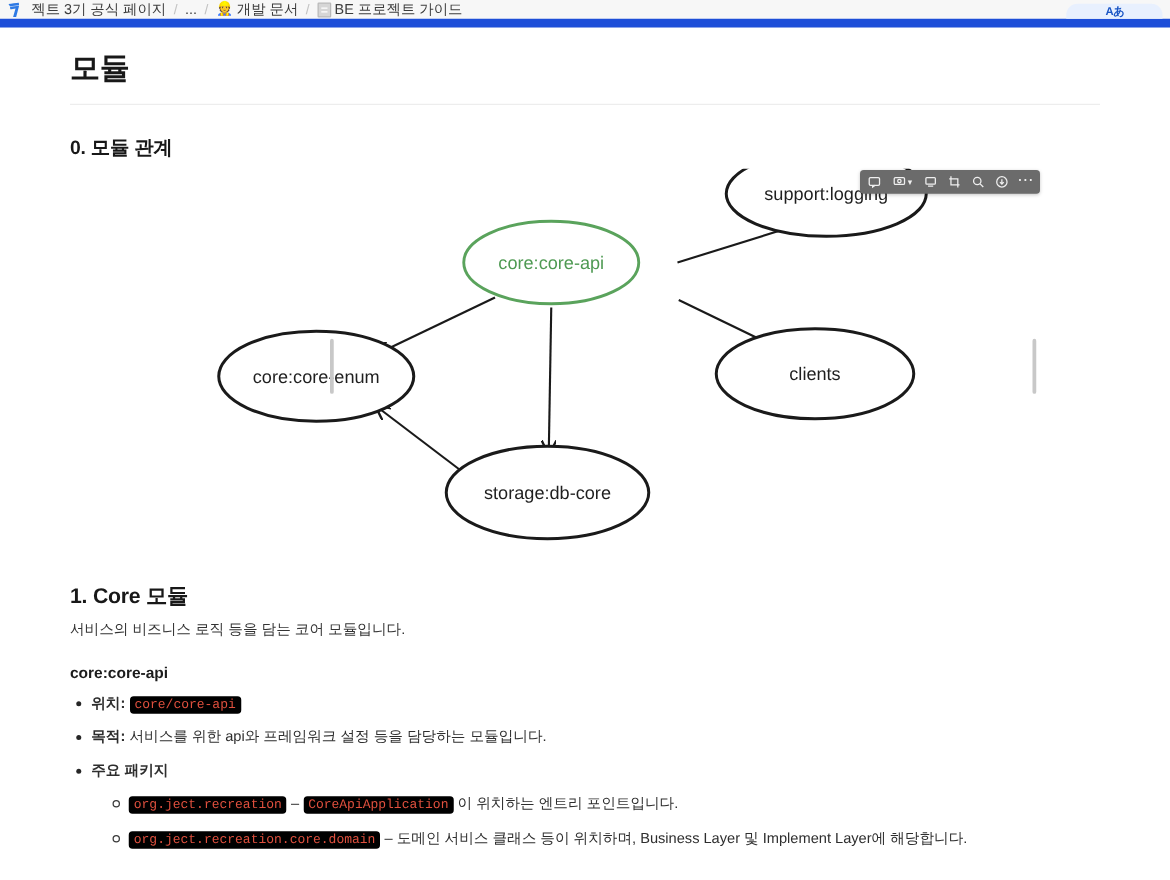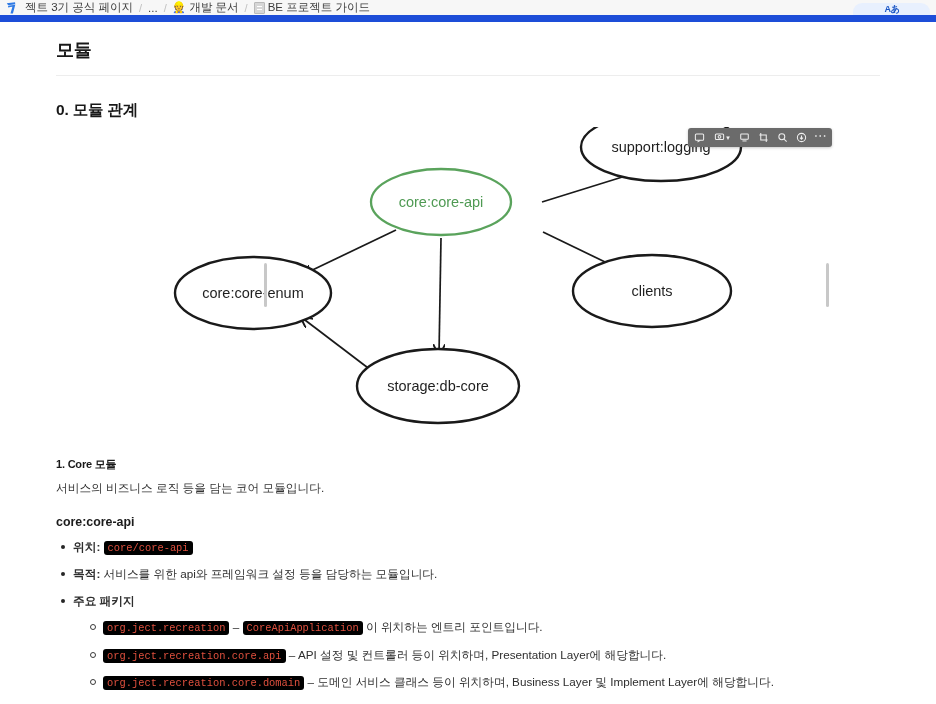--- a/index.html
+++ b/index.html
@@ -94,21 +94,21 @@
     cursor: pointer;
   }
 
   
   .page {
     padding: 0 56px;
     position: relative;
     height: 682px;
   }
   .page-title {
-    font-size: 18px;
+    font-size: 24px;
     font-weight: bold;
     letter-spacing: -0.3px;
     margin: 16px 0 0 0;
     color: #181818;
   }
   .title-rule {
     border: 0;
     border-top: 1px solid #ededed;
     margin: 13px 0 0 0;
   }
@@ -167,21 +167,21 @@
     background: #c8c8c8;
     border-radius: 2px;
     z-index: 5;
     cursor: col-resize;
   }
   .rh-left  { left: 208px; top: 136px; }
   .rh-right { left: 770px; top: 136px; }
 
   
   h3.sub {
-    font-size: 11px;
+    font-size: 17px;
     font-weight: bold;
     letter-spacing: -0.2px;
     margin: 0;
     color: #181818;
   }
   .para {
     font-size: 11.7px;
     color: #333333;
     margin: 7px 0 0 0;
     line-height: 1.5;
@@ -395,25 +395,20 @@
       <span class="blabel">주요 패키지</span>
 
       <ul class="lvl2">
         <li>
           <code class="inline">org.ject.recreation</code>
           <span class="dash">–</span>
           <code class="inline">CoreApiApplication</code>
           <span>이 위치하는 엔트리 포인트입니다.</span>
         </li>
         <li>
-          <code class="inline">org.ject.recreation.core.api</code>
-          <span class="dash">–</span>
-          <span>API 설정 및 컨트롤러 등이 위치하며, Presentation Layer에 해당합니다.</span>
-        </li>
-        <li>
           <code class="inline">org.ject.recreation.core.domain</code>
           <span class="dash">–</span>
           <span>도메인 서비스 클래스 등이 위치하며, Business Layer 및 Implement Layer에 해당합니다.</span>
         </li>
 
       </ul>
     </li>
   </ul>
 
 </div>

